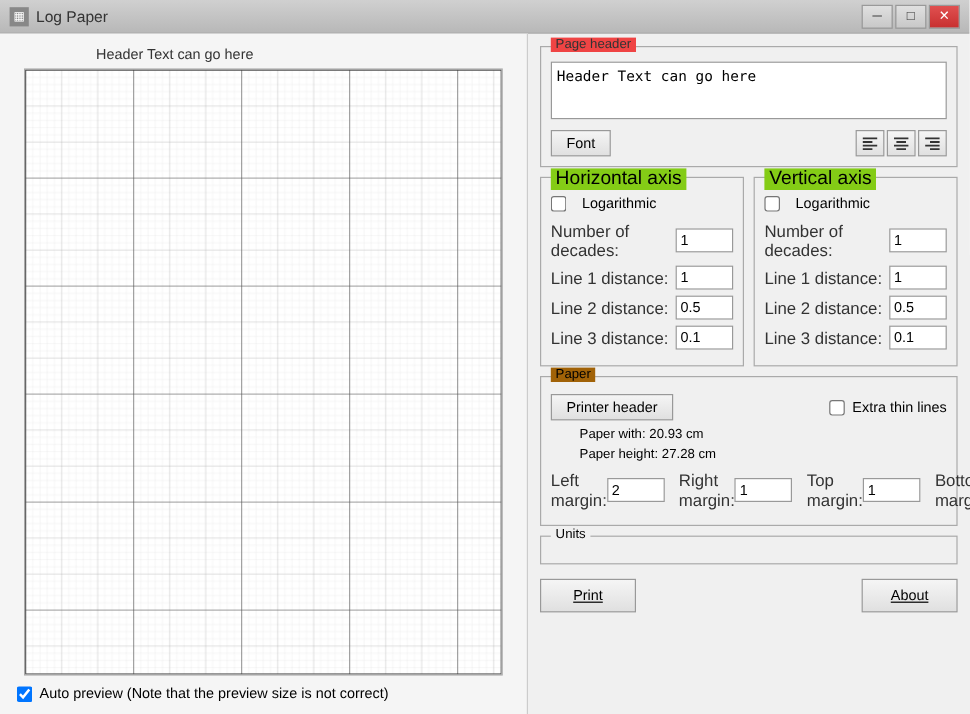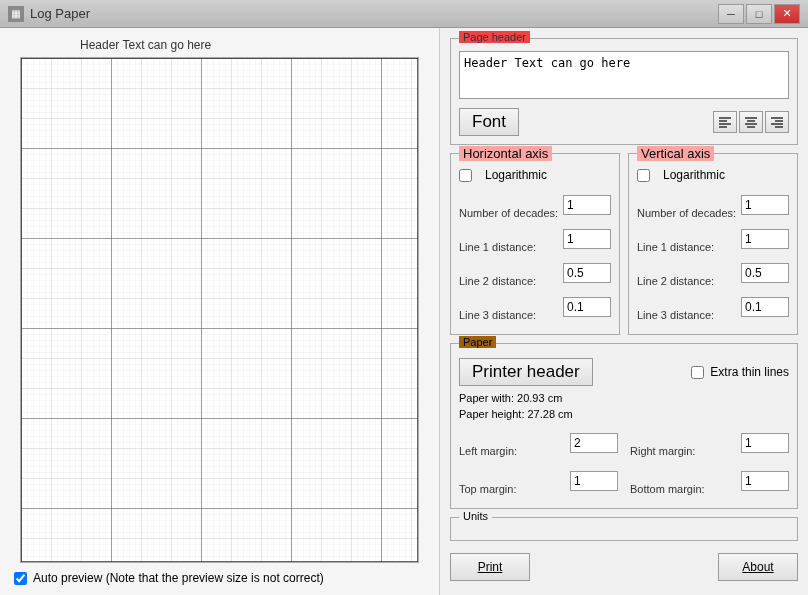--- a/index.html
+++ b/index.html
@@ -148,21 +148,21 @@
       display: flex;
       align-items: center;
       justify-content: space-between;
       margin-top: 6px;
     }
     .btn {
       border: 1px solid #999;
       background: linear-gradient(to bottom, #f5f5f5, #e0e0e0);
       padding: 3px 12px;
       cursor: pointer;
-      font-size: 17px;
+      font-size: 12px;
       outline: none;
     }
 
     .align-buttons {
       display: flex;
       gap: 2px;
     }
     .align-btn {
       width: 24px;
       height: 22px;
@@ -184,41 +184,40 @@
       flex: 1;
       border: 1px solid #aaa;
       padding: 8px;
       position: relative;
       padding-top: 14px;
     }
     .axis-section-title {
       position: absolute;
       top: -8px;
       left: 8px;
-      background: #fca5a5;
+      background: #84cc16;
       padding: 0 4px;
-      font-size: 13px;
+      font-size: 16px;
     }
 
     .checkbox-row {
       display: flex;
       align-items: center;
       gap: 13px;
       margin-bottom: 8px;
     }
     .field-row {
       display: flex;
       align-items: center;
       justify-content: space-between;
       margin-bottom: 5px;
     }
     .field-label {
-      font-size: 11px;
+      font-size: 14px;
       color: #333;
-      margin-top: 17px;
     }
     .field-input {
       width: 48px;
       height: 20px;
       border: 1px solid #999;
       padding: 1px 3px;
       font-size: 12px;
       background: white;
       outline: none;
     }
@@ -264,21 +263,21 @@
       cursor: pointer;
     }
 
     .paper-info {
       margin-bottom: 4px;
       font-size: 11px;
     }
 
     .margin-grid {
       display: grid;
-      grid-template-columns: 1fr 1fr;
+      grid-template-columns: 1fr 1fr 1fr 1fr;
       gap: 4px 12px;
     }
 
     
     .units-section {
       border: 1px solid #aaa;
       padding: 8px;
       position: relative;
       padding-top: 14px;
     }
@@ -461,21 +460,21 @@
       <span class="paper-section-title">Paper</span>
       <div class="paper-top-row">
         <div class="paper-left">
           <button class="btn">Printer header</button>
         </div>
         <div class="paper-right">
           <input type="checkbox" style="">
           <span>Extra thin lines</span>
         </div>
       </div>
-      <div style="display:flex; justify-content:space-between; align-items:center; margin-bottom:4px;">
+      <div style="display:flex; justify-content:space-between; align-items:center; margin-bottom:4px;margin-left:24px;">
         <div>
           <div class="paper-info">Paper with: 20.93 cm</div>
           <div class="paper-info">Paper height: 27.28 cm</div>
         </div>
       </div>
       <div class="margin-grid">
         <div class="field-row">
           <span class="field-label">Left margin:</span>
           <input class="field-input" type="text" value="2" style="">
         </div>

